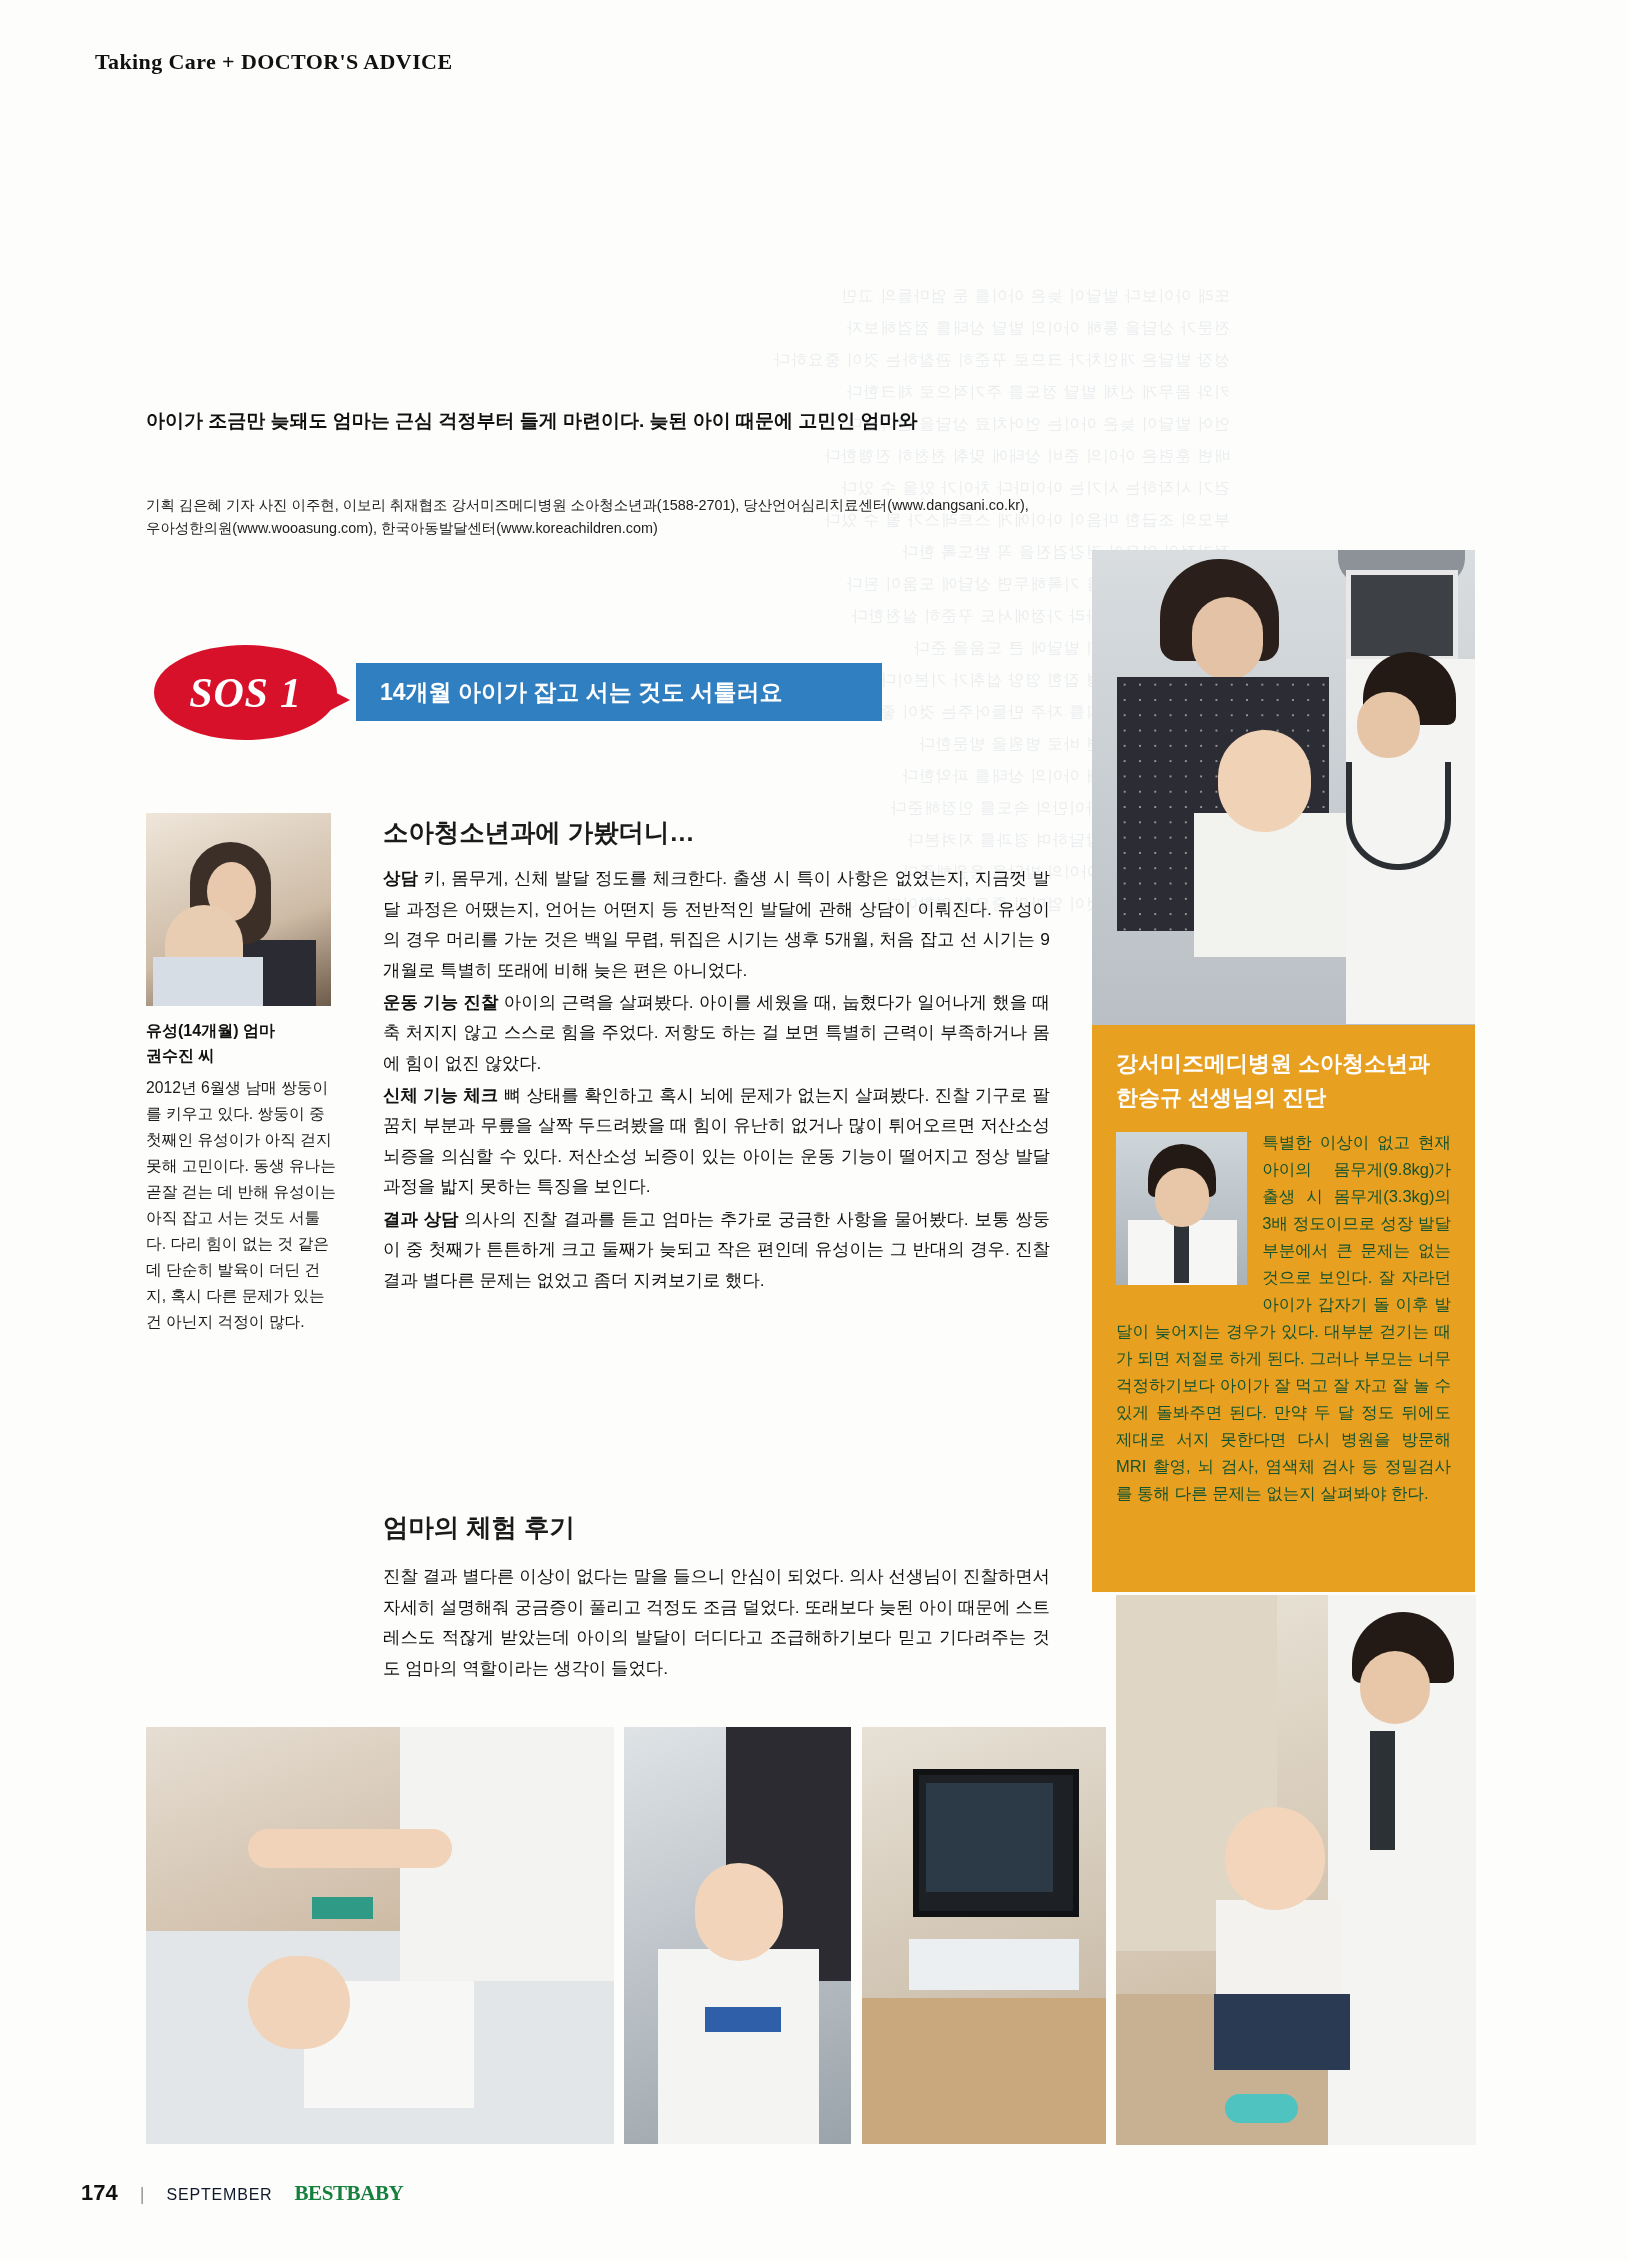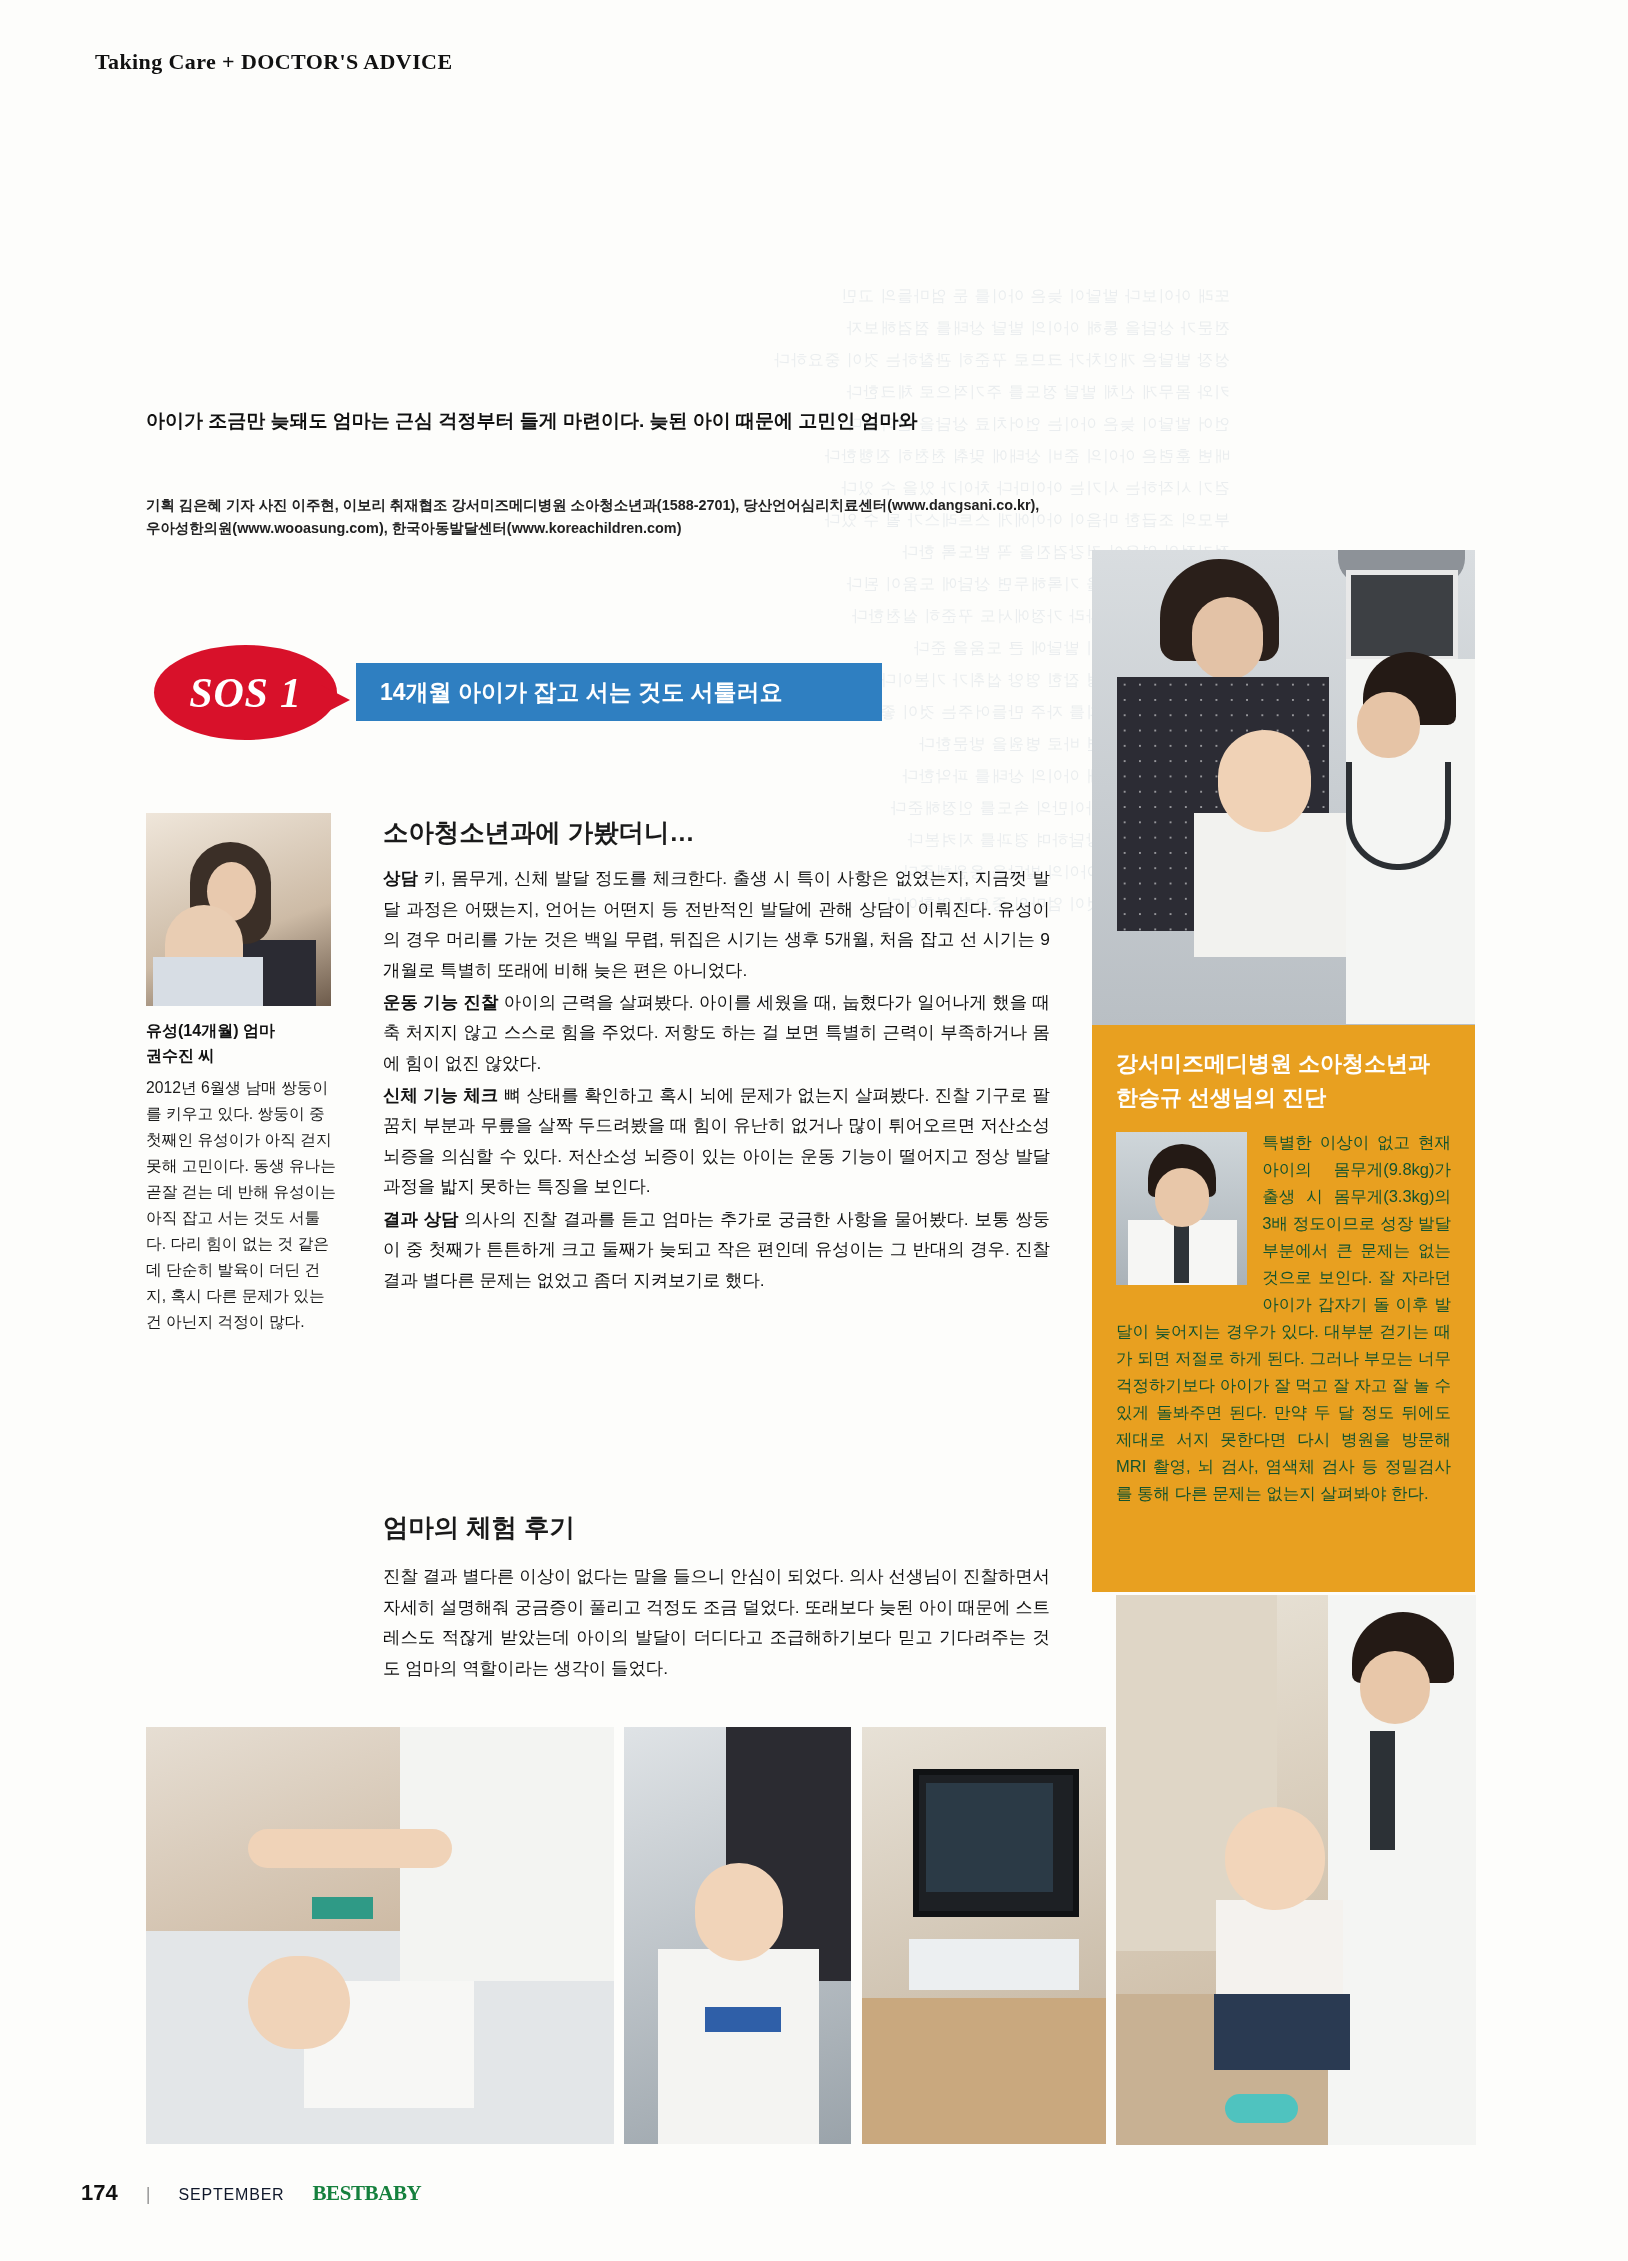--- a/index.html
+++ b/index.html
@@ -72,21 +72,20 @@
     color: #111;
   }
   .credits {
     position: absolute;
     left: 146px;
     top: 494px;
     width: 1069px;
     font-size: 14.4px;
     line-height: 23px;
     color: #222;
-    font-weight: bold;
   }
 
   
   .sos-badge {
     position: absolute;
     left: 154px;
     top: 645px;
     width: 183px;
     height: 95px;
     background: #d8112a;
@@ -295,21 +294,21 @@
   #photo-b4 .shoe { position:absolute; left:109px; top:499px; width:73px; height:29px; background:#4fc3bf; border-radius:15.3px; }
   #photo-b4 .floor { position:absolute; left:0; top:399px; width:360px; height:151px; background:#c8b193; }
 
   
   .footer {
     position: absolute;
     left: 81px;
     top: 2180px;
     display: flex;
     align-items: baseline;
-    gap: 28px;
+    gap: 22px;
   }
   .footer .pageno { font-size: 22px; font-weight: bold; color: #111; }
   .footer .sep { color:#999; font-size: 18.7px;}
   .footer .month { font-size: 16px; letter-spacing: 0.8px; color:#0f172a; }
   .footer .mag { font-family: "Liberation Serif", serif; font-size: 21px; font-weight: bold; color:#15803d; letter-spacing:-0.4px;}
 </style>
 </head>
 <body>
 
 <div class="page">

